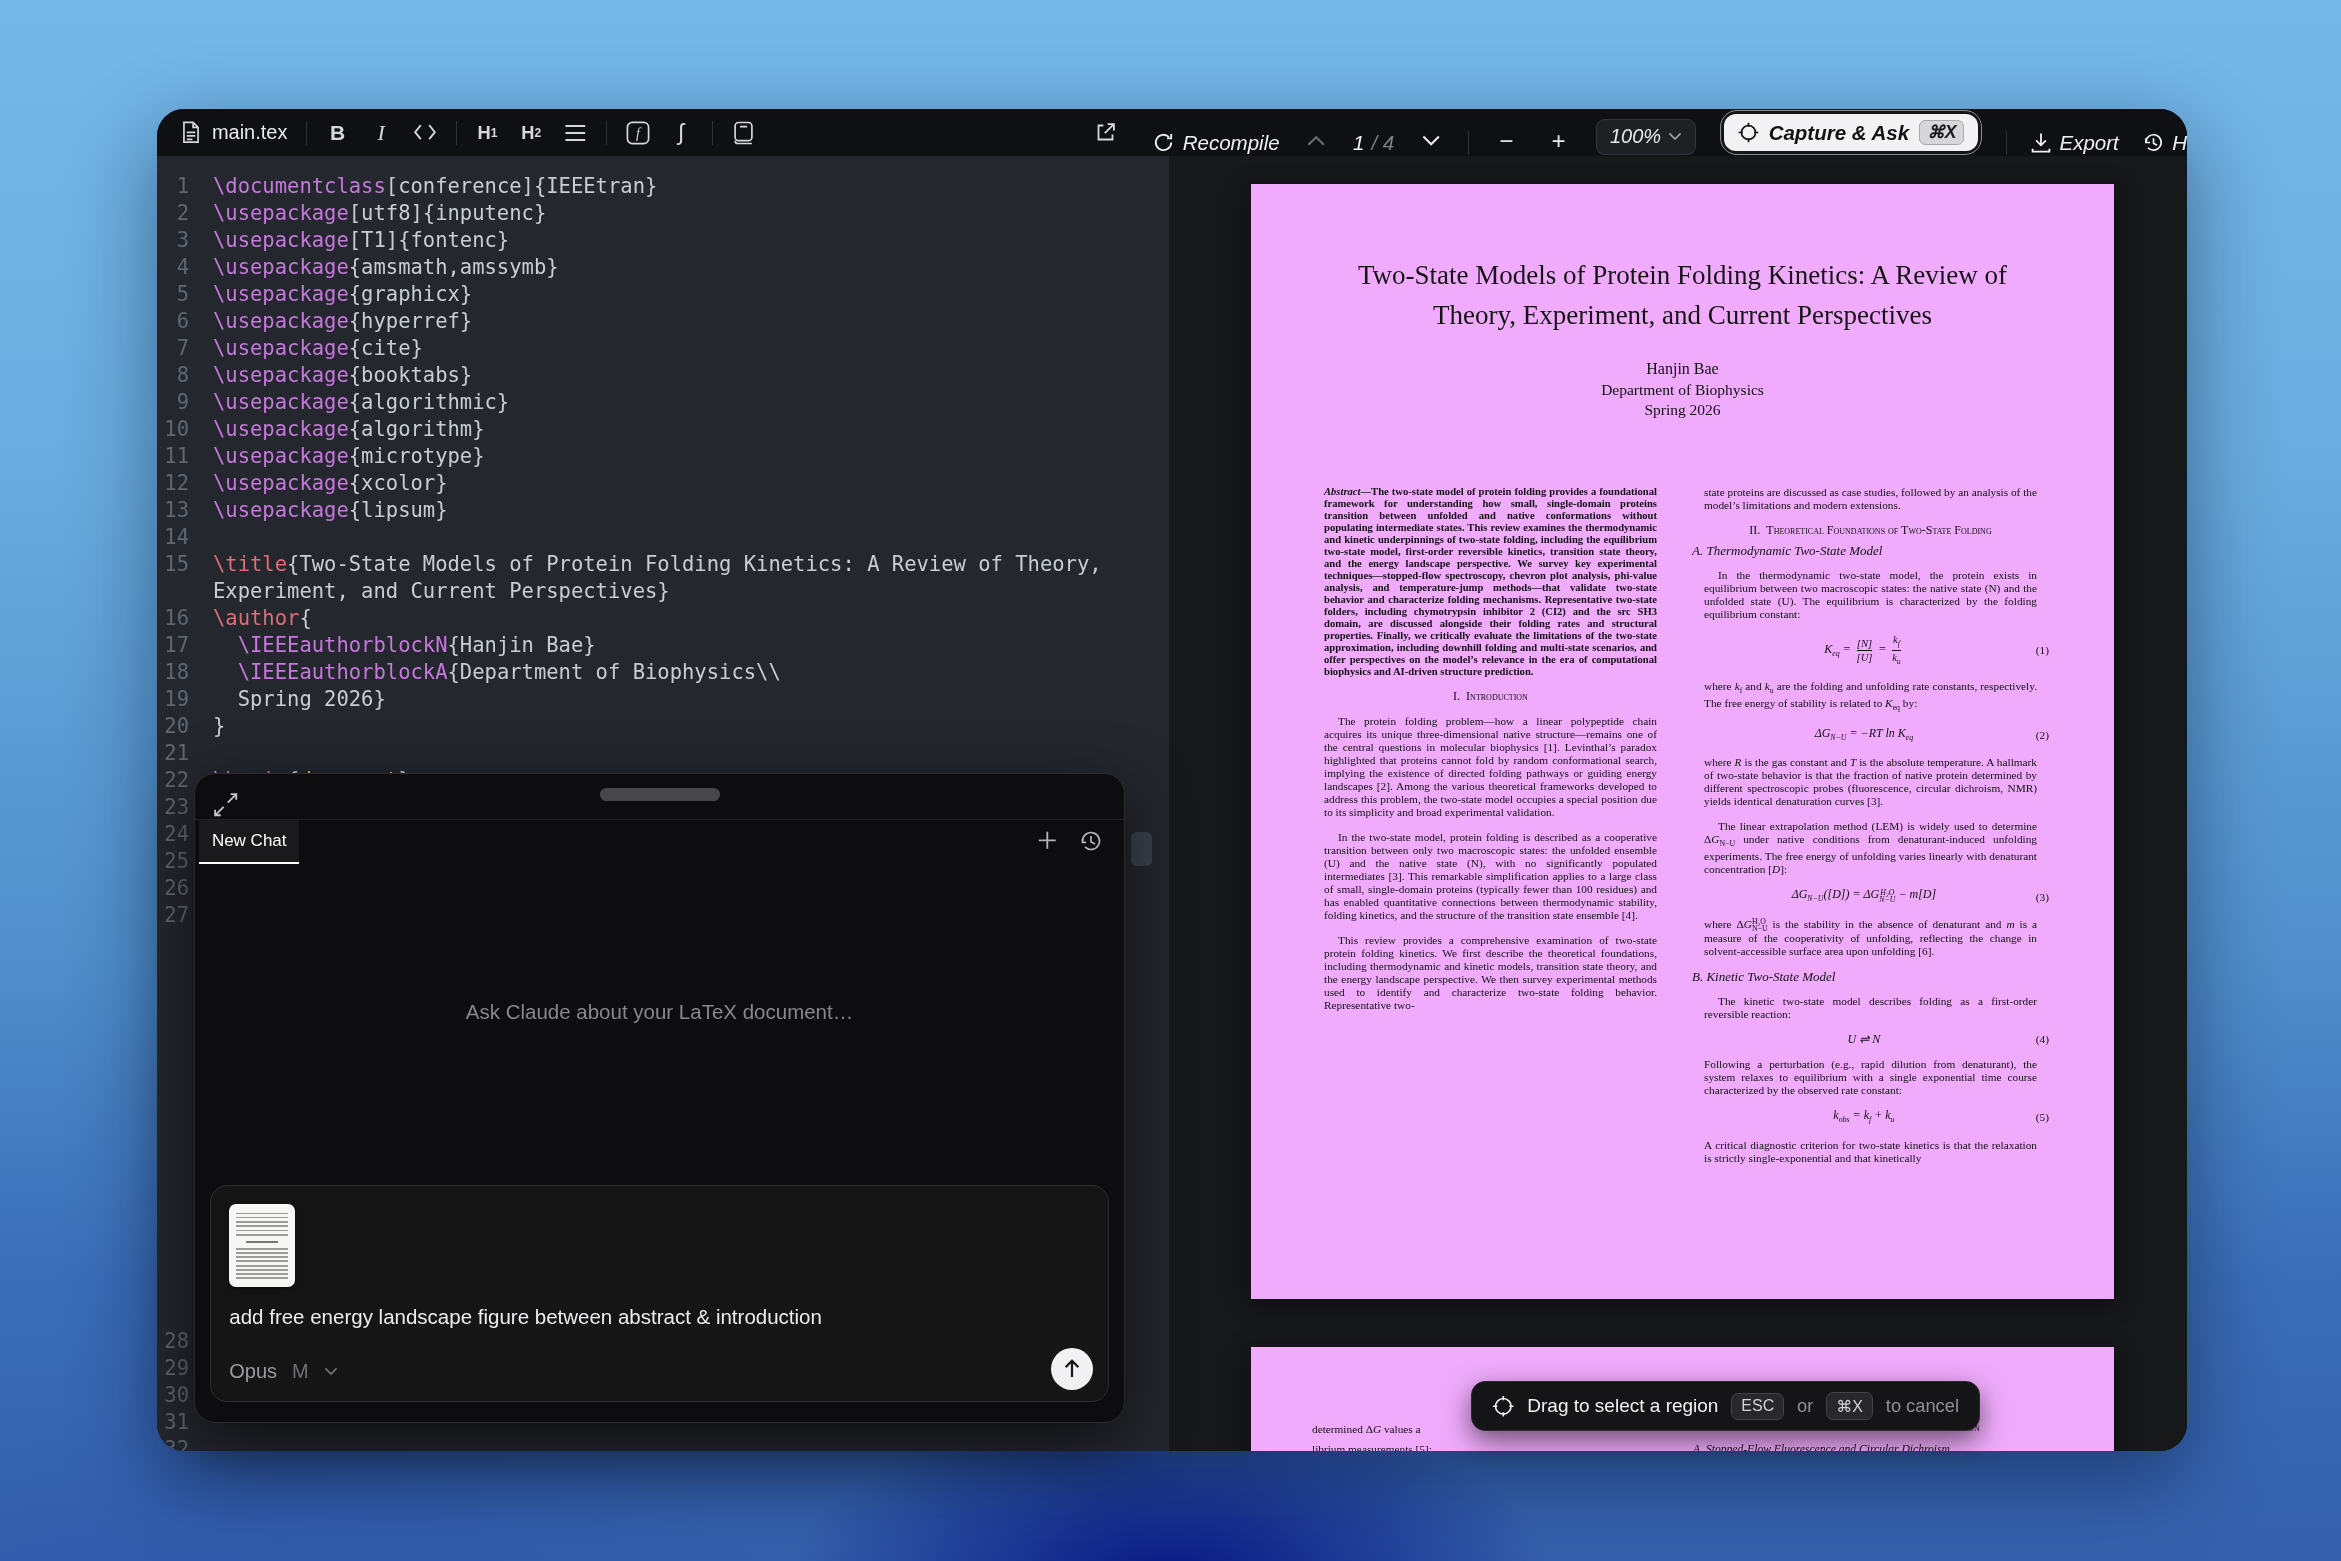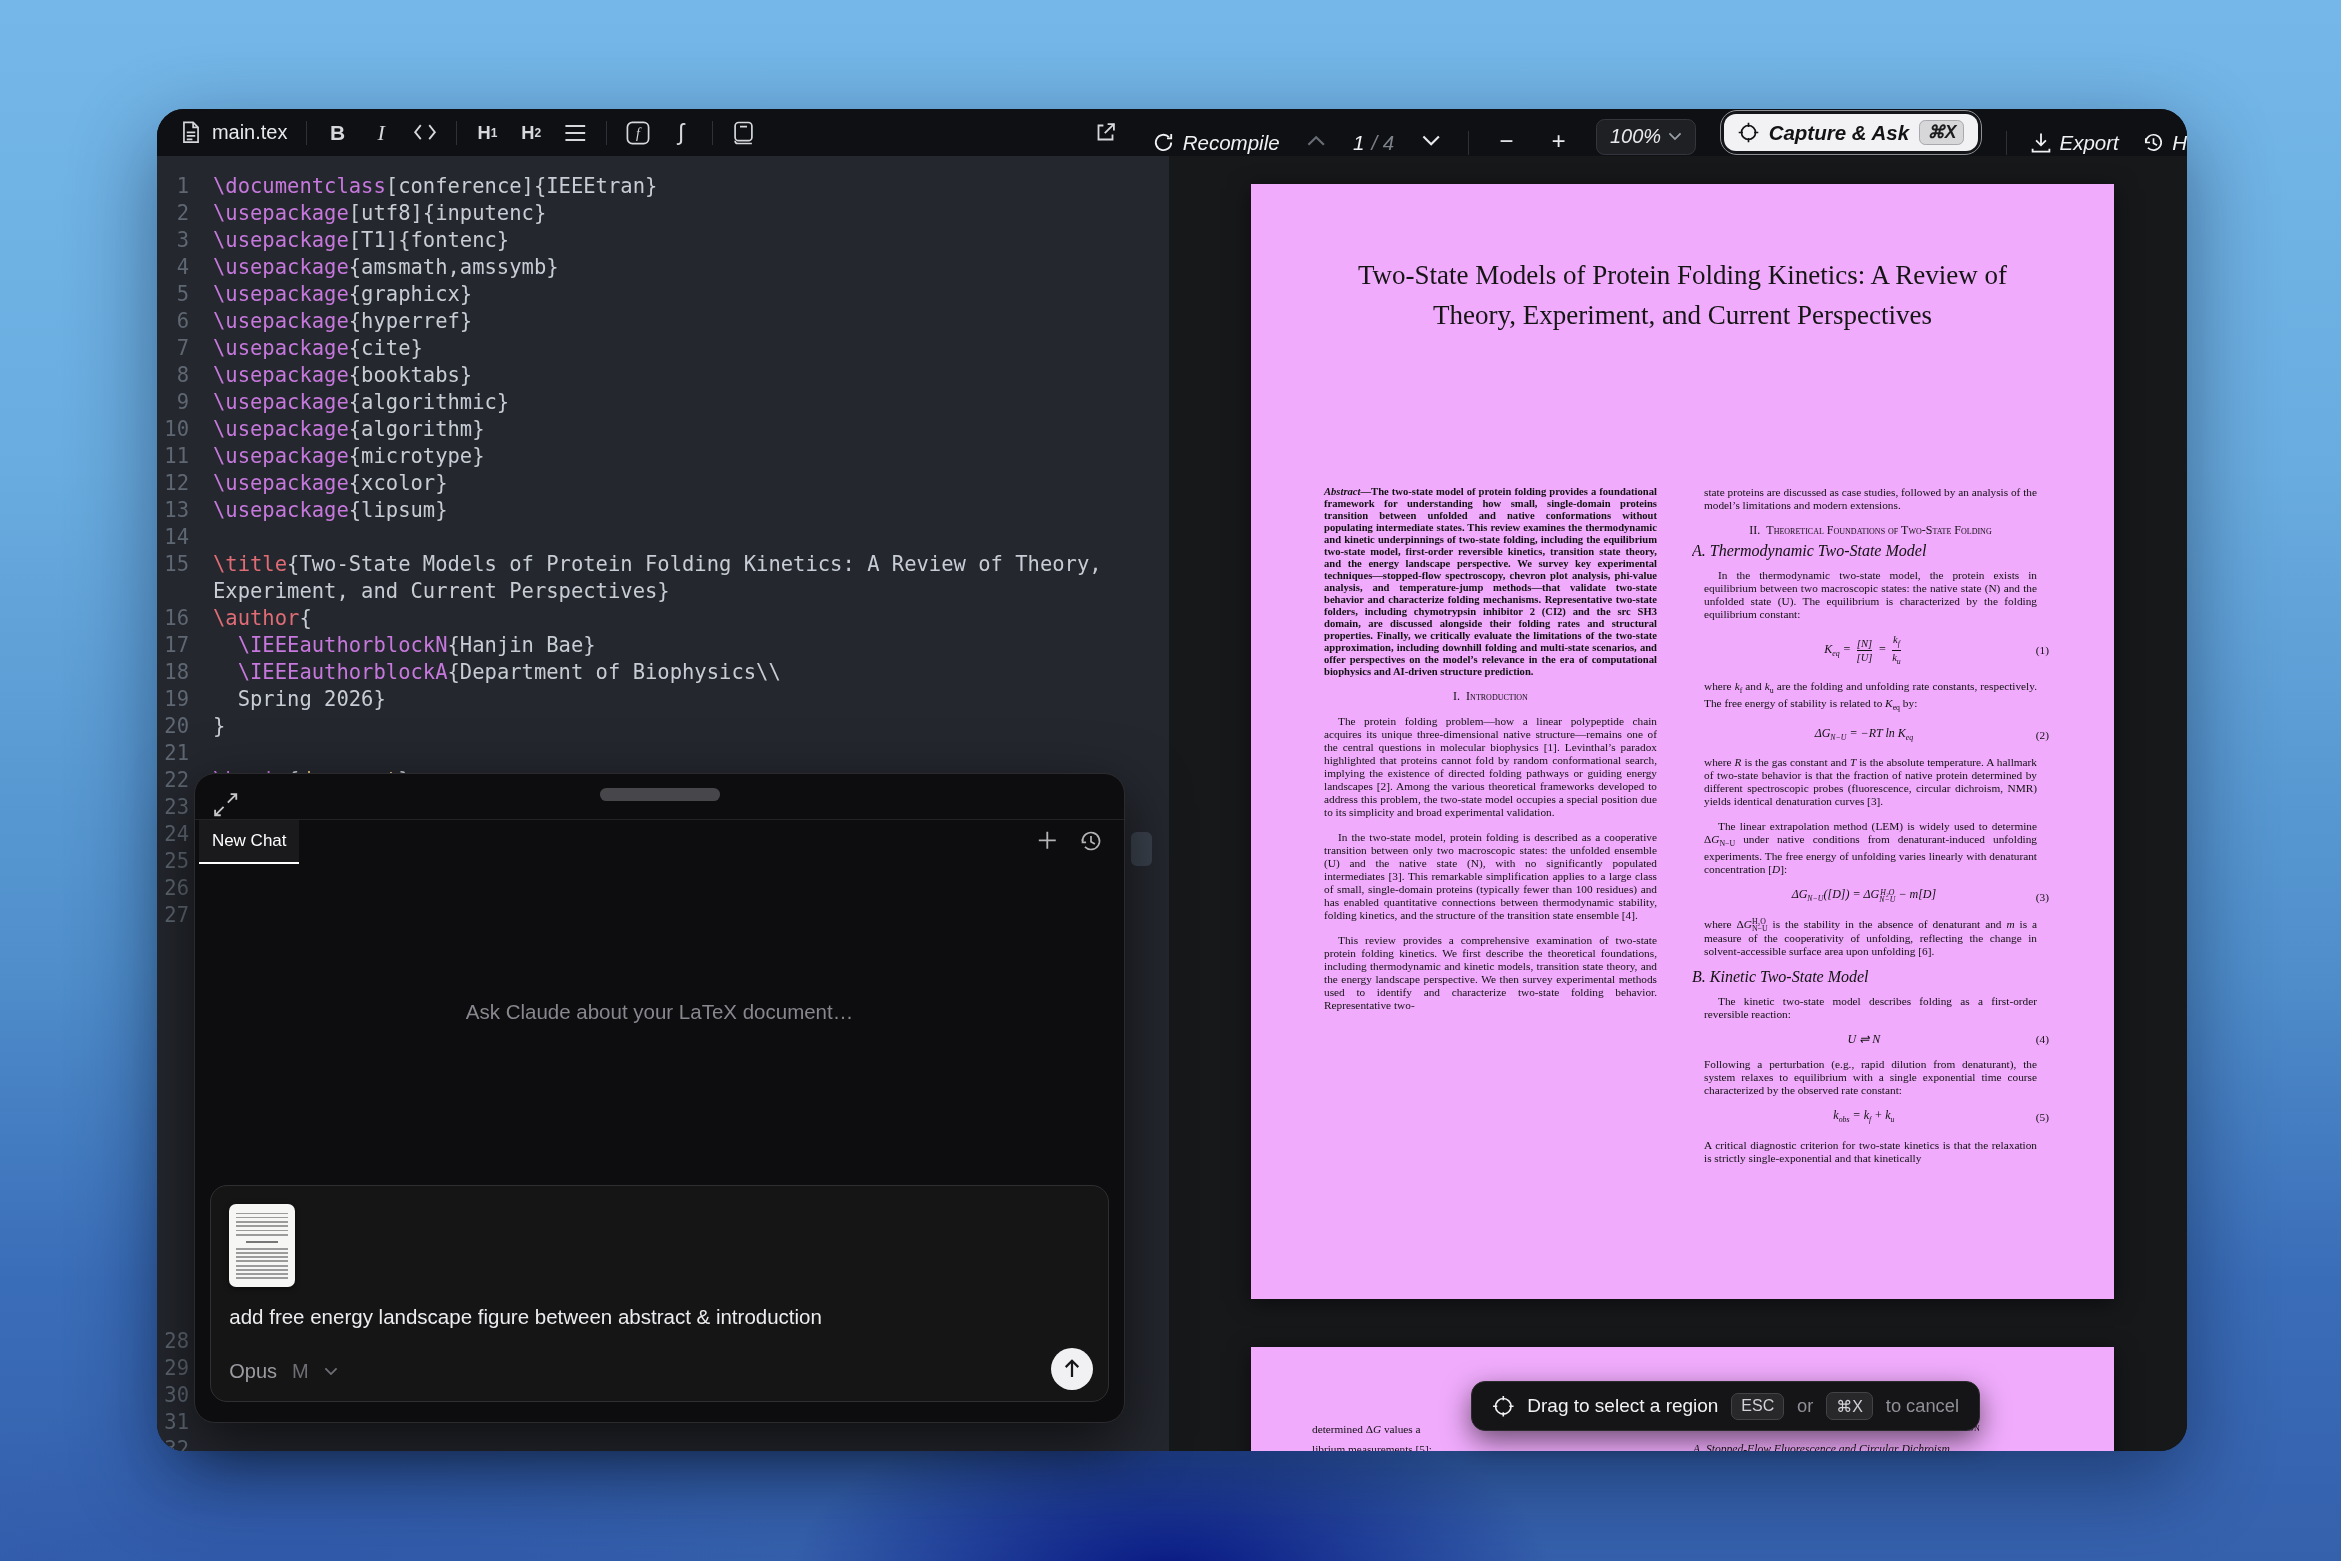--- a/index.html
+++ b/index.html
@@ -60,21 +60,21 @@
   .page2{top:1191px;height:127px;}
   .ptitle{margin:71px 63px 0;text-align:center;font-size:27px;line-height:40px;color:#151515;}
   .pauthors{margin-top:24px;text-align:center;font-size:15.5px;line-height:20.5px;}
   .pauthors .aname{font-size:16px;}
   .cols{position:absolute;left:61px;top:290px;display:flex;gap:23px;}
   .col{width:357px;height:731px;overflow:hidden;font-size:11.3px;line-height:13px;text-align:justify;}
   .col p{margin:12px;}
   .col p.ind{text-indent:14px;}
   .abs-block{font-weight:bold;font-size:10.6px;line-height:12px;}
   .h1row{text-align:center;font-variant:small-caps;font-size:12px;margin:10px 0 6.3px;}
-  .h2row{font-style:italic;font-size:16px;margin:7px 0 5px;text-align:left;}
+  .h2row{font-style:italic;font-size:13px;margin:7px 0 5px;text-align:left;}
   .eqrow{display:flex;align-items:center;margin:7px 0;}
   .eqbody{flex:1;text-align:center;font-style:italic;font-size:12px;}
   .eqbody i{font-style:italic;}
   .eqnum{font-style:normal;font-size:11.3px;}
   .frac{display:inline-flex;flex-direction:column;vertical-align:middle;text-align:center;font-size:10.6px;margin:0 2.8px;}
   .frac .den{border-top:0.7px solid #111;}
   .ss{display:inline-flex;flex-direction:column;font-size:7px;line-height:7px;vertical-align:middle;}
   sub,sup{font-size:7.8px;}
   .p2line{position:absolute;font-size:11.3px;}
   .p2-h1{font-variant:small-caps;font-size:12px;letter-spacing:0.4px;text-align:center;}
@@ -274,20 +274,25 @@
             <div>31</div>
             <div>32</div>
           </div>
 
         <div class="edscroll"></div>
       </div>
 
       <div class="pdfpane">
         <div class="page page1">
           <div class="ptitle">Two-State Models of Protein Folding Kinetics: A Review of Theory, Experiment, and Current Perspectives</div>
+          <div class="pauthors">
+            <div class="aname">Hanjin Bae</div>
+            <div>Department of Biophysics</div>
+            <div>Spring 2026</div>
+          </div>
           <div class="cols">
             <div class="col" id="pdf-left">
                 <p class="abs-block"><i>Abstract</i>—The two-state model of protein folding provides a foundational framework for understanding how small, single-domain proteins transition between unfolded and native conformations without populating intermediate states. This review examines the thermodynamic and kinetic underpinnings of two-state folding, including the equilibrium two-state model, first-order reversible kinetics, transition state theory, and the energy landscape perspective. We survey key experimental techniques—stopped-flow spectroscopy, chevron plot analysis, phi-value analysis, and temperature-jump methods—that validate two-state behavior and characterize folding mechanisms. Representative two-state folders, including chymotrypsin inhibitor 2 (CI2) and the src SH3 domain, are discussed alongside their folding rates and structural properties. Finally, we critically evaluate the limitations of the two-state approximation, including downhill folding and multi-state scenarios, and offer perspectives on the model’s relevance in the era of computational biophysics and AI-driven structure prediction.</p>
                 <div class="h1row">I. Introduction</div>
                 <p class="ind">The protein folding problem—how a linear polypeptide chain acquires its unique three-dimensional native structure—remains one of the central questions in molecular biophysics [1]. Levinthal’s paradox highlighted that proteins cannot fold by random conformational search, implying the existence of directed folding pathways or guiding energy landscapes [2]. Among the various theoretical frameworks developed to address this problem, the two-state model occupies a special position due to its simplicity and broad experimental validation.</p>
                 <p class="ind">In the two-state model, protein folding is described as a cooperative transition between only two macroscopic states: the unfolded ensemble (U) and the native state (N), with no significantly populated intermediates [3]. This remarkable simplification applies to a large class of small, single-domain proteins (typically fewer than 100 residues) and has enabled quantitative connections between thermodynamic stability, folding kinetics, and the structure of the transition state ensemble [4].</p>
                 <p class="ind">This review provides a comprehensive examination of two-state protein folding kinetics. We first describe the theoretical foundations, including thermodynamic and kinetic models, transition state theory, and the energy landscape perspective. We then survey experimental methods used to identify and characterize two-state folding behavior. Representative two-</p>
               </div>
             <div class="col" id="pdf-right">
                 <p>state proteins are discussed as case studies, followed by an analysis of the model’s limitations and modern extensions.</p>

